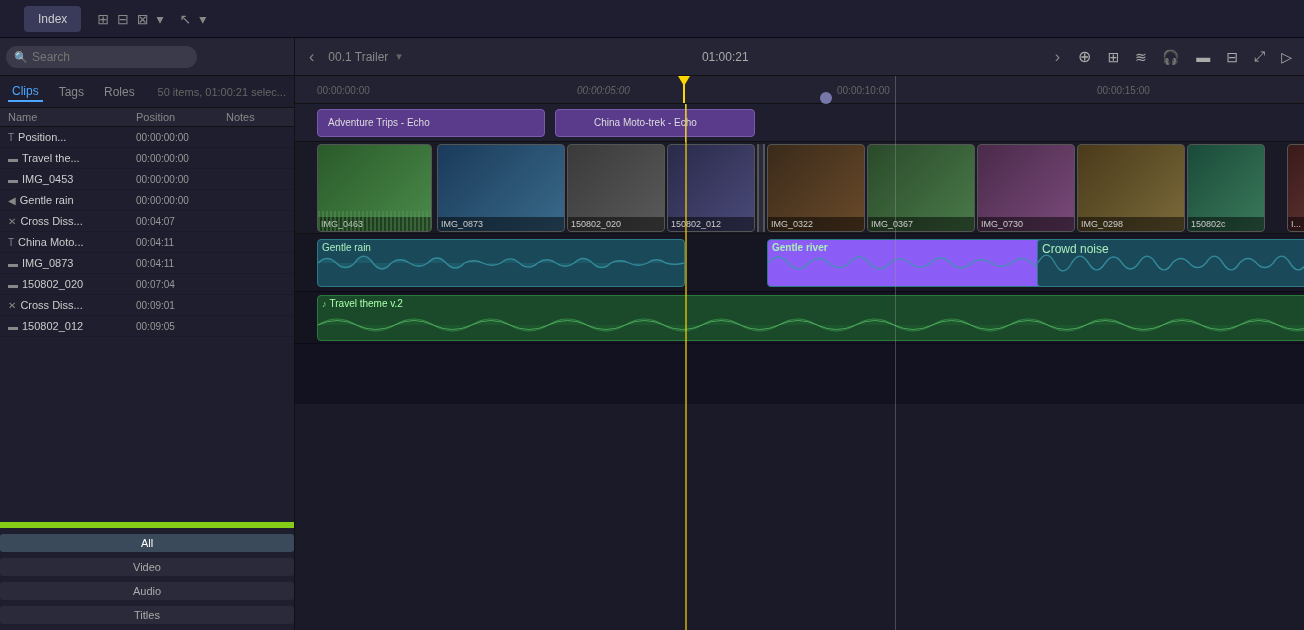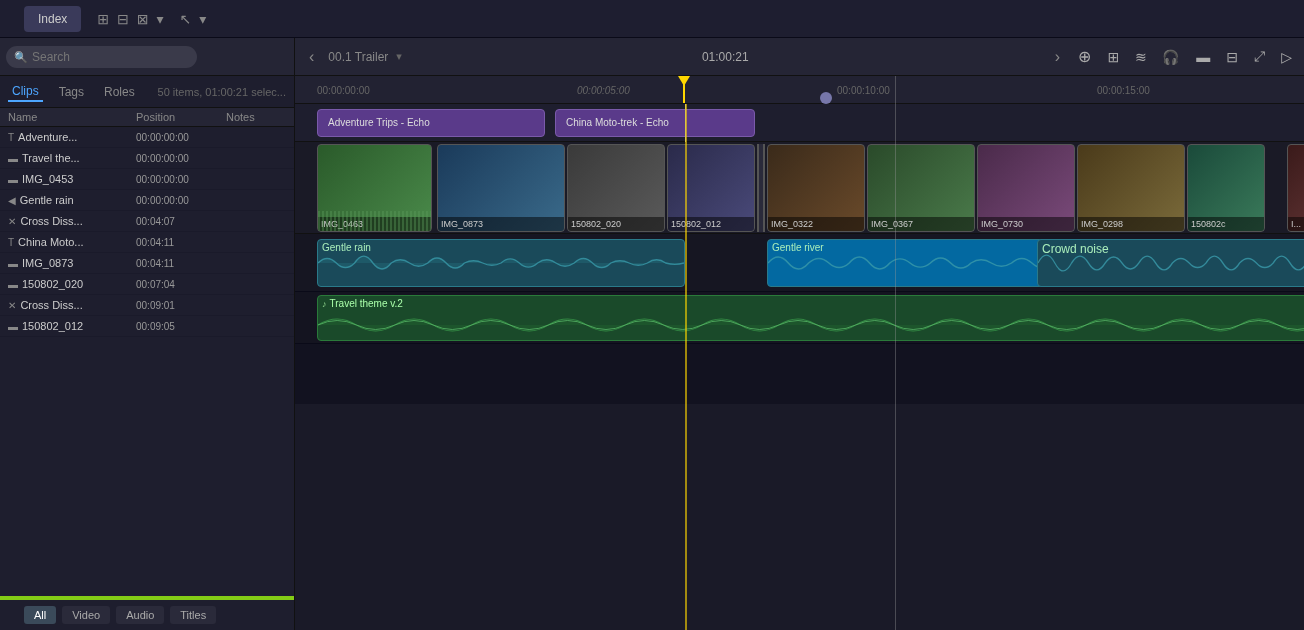--- a/index.html
+++ b/index.html
@@ -135,24 +135,25 @@
       color: #ccc;
     }
 
     .list-item .position {
       color: #999;
       font-size: 10px;
     }
 
     .filter-bar {
       display: flex;
-      padding: 6px 24px;
+      padding: 6px 0;
       gap: 6px;
       background: #1e1e2e;
-      border-top: 4px solid #84cc16;
+      border-top: 6px solid #84cc16;
+      flex-direction: column;
     }
 
     .filter-btn {
       font-size: 11px;
       color: #aaa;
       background: #2a2a3a;
       border: none;
       border-radius: 3px;
       padding: 3px 10px;
       cursor: pointer;
@@ -348,21 +349,21 @@
 
     <div class="list-header">
       <span>Name</span>
       <span>Position</span>
       <span>Notes</span>
     </div>
 
     <div class="list-items">
 
       <div class="list-item">
-        <span class="name"><span class="type-icon">T</span><span>Adventure...</span></span>
+        <span class="name"><span class="type-icon">T</span><span>Position...</span></span>
         <span class="position">00:00:00:00</span>
         <span></span>
       </div>
 
       <div class="list-item">
         <span class="name"><span class="type-icon">▬</span><span>Travel the...</span></span>
         <span class="position">00:00:00:00</span>
         <span></span>
       </div>
 
@@ -460,21 +461,21 @@
 
         </div>
 
         <div class="track-lane title-track" style="height:38px;background:#1e1e2e;">
 
           <div class="title-clip purple-clip" style="position:absolute;left:22px;width:228px;height:28px;top:5px;">
             <span style="font-size:10px;color:#ddd;padding-left:4px;line-height:28px;">Adventure Trips - Echo</span>
           </div>
 
           <div class="title-clip purple-clip" style="position:absolute;left:260px;width:200px;height:28px;top:5px;">
-            <span style="font-size:10px;color:#ddd;padding-left:4px;line-height:28px;">China Moto-trek - Echo</span>
+            <span style="font-size:10px;color:#ddd;padding-left:4px;line-height:28px;margin-left:28px;">China Moto-trek - Echo</span>
           </div>
         </div>
 
         <div class="track-lane video-track" style="height:92px;background:#1a1a26;position:relative;">
 
           <div style="position:absolute;left:390px;top:-38px;height:38px;width:1px;background:#aaa;z-index:6;"></div>
 
           <div style="position:absolute;left:22px;width:115px;height:88px;top:2px;background:linear-gradient(135deg,#2a5a2a,#4a8a4a);border:1px solid #555;border-radius:4px;overflow:hidden;">
             <div style="position:absolute;bottom:0;left:0;right:0;background:rgba(0,0,0,0.5);font-size:9px;color:#ccc;padding:2px 3px;">IMG_0463</div>
 
@@ -524,21 +525,21 @@
 
           <div style="position:absolute;left:22px;width:368px;height:48px;top:5px;background:#1a4a5a;border:1px solid #2a7a8a;border-radius:4px;overflow:hidden;">
             <div style="font-size:10px;color:#aaeebb;padding:2px 4px;position:absolute;top:0;z-index:2;">Gentle rain</div>
 
             <svg class="waveform-svg" viewBox="0 0 400 50" preserveAspectRatio="none">
               <path d="M0,25 Q10,15 20,25 Q30,35 40,25 Q50,10 60,25 Q70,38 80,25 Q90,18 100,25 Q110,32 120,25 Q130,14 140,25 Q150,36 160,25 Q170,20 180,25 Q190,30 200,25 Q210,16 220,25 Q230,34 240,25 Q250,18 260,25 Q270,32 280,25 Q290,15 300,25 Q310,35 320,25 Q330,20 340,25 Q350,30 360,25 Q370,18 380,25 Q390,28 400,25" stroke="#3a9aaa" stroke-width="1.5" fill="none" opacity="0.8"></path>
               <path d="M0,25 Q10,15 20,25 Q30,35 40,25 Q50,10 60,25 Q70,38 80,25 Q90,18 100,25 Q110,32 120,25 Q130,14 140,25 Q150,36 160,25 Q170,20 180,25 Q190,30 200,25 Q210,16 220,25 Q230,34 240,25 Q250,18 260,25 Q270,32 280,25 Q290,15 300,25 Q310,35 320,25 Q330,20 340,25 Q350,30 360,25 Q370,18 380,25 Q390,28 400,25" stroke="#5abac a" stroke-width="1" fill="rgba(50,150,160,0.2)"></path>
             </svg>
           </div>
 
-          <div style="position:absolute;left:472px;width:408px;height:48px;top:5px;background:#0369a1;border:1px solid #2a7a8a;border-radius:4px;overflow:hidden;">
+          <div style="position:absolute;left:472px;width:408px;height:48px;top:5px;background:#8b5cf6;border:1px solid #2a7a8a;border-radius:4px;overflow:hidden;font-weight:bold;">
             <div style="font-size:10px;color:#aaeebb;padding:2px 4px;position:absolute;top:0;z-index:2;">Gentle river</div>
             <svg class="waveform-svg" viewBox="0 0 400 50" preserveAspectRatio="none">
               <path d="M0,25 Q10,12 20,25 Q30,38 40,25 Q50,15 60,25 Q70,35 80,25 Q90,12 100,25 Q110,38 120,25 Q130,16 140,25 Q150,34 160,25 Q170,14 180,25 Q190,36 200,25 Q210,18 220,25 Q230,32 240,25 Q250,15 260,25 Q270,35 280,25 Q290,12 300,25 Q310,38 320,25 Q330,16 340,25 Q350,34 360,25 Q370,14 380,25 Q390,30 400,25" stroke="#3a9aaa" stroke-width="1.5" fill="none" opacity="0.8"></path>
             </svg>
           </div>
 
           <div style="position:absolute;left:742px;width:338px;height:48px;top:5px;background:#1a4a5a;border:1px solid #2a7a8a;border-radius:4px;overflow:hidden;">
             <div style="font-size:12px;color:#aaeebb;padding:2px 4px;position:absolute;top:0;z-index:2;">Crowd noise</div>
             <svg class="waveform-svg" viewBox="0 0 400 50" preserveAspectRatio="none">
               <path d="M0,25 Q10,8 20,25 Q30,42 40,25 Q50,10 60,25 Q70,40 80,25 Q90,12 100,25 Q110,38 120,25 Q130,10 140,25 Q150,40 160,25 Q170,15 180,25 Q190,35 200,25 Q210,10 220,25 Q230,40 240,25 Q250,15 260,25 Q270,35 280,25 Q290,10 300,25 Q310,40 320,25 Q330,12 340,25 Q350,38 360,25 Q370,14 380,25 Q390,36 400,25" stroke="#3a9aaa" stroke-width="1.5" fill="none" opacity="0.8"></path>

